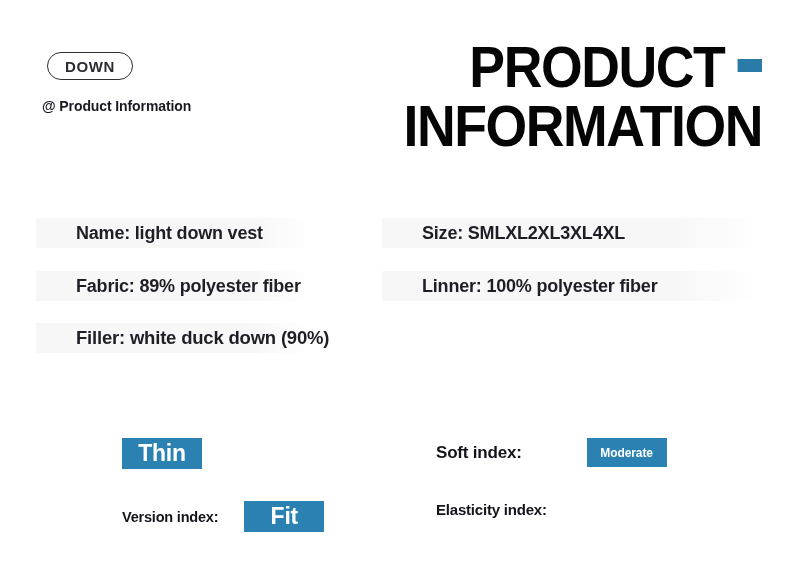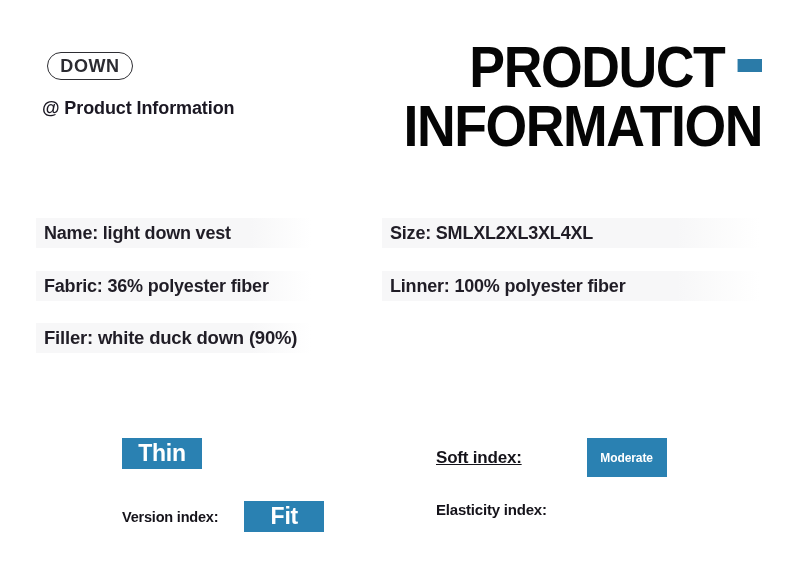--- a/index.html
+++ b/index.html
@@ -26,32 +26,32 @@
     width: 86px;
     height: 28px;
     border: 1.6px solid #2e2e33;
     border-radius: 14px;
     box-sizing: border-box;
     display: flex;
     align-items: center;
     justify-content: center;
   }
   .down-pill-label {
-    font-size: 18px;
+    font-size: 15px;
     font-weight: 600;
     letter-spacing: 0.6px;
     color: #2b2b31;
     font-family: "Liberation Sans", sans-serif;
   }
 
   .subtitle {
     position: absolute;
     left: 42px;
     top: 98px;
-    font-size: 18px;
+    font-size: 14px;
     font-weight: bold;
     color: #1b1823;
     letter-spacing: -0.1px;
     white-space: nowrap;
   }
 
   
   .title-block {
     position: absolute;
     right: 28px;
@@ -97,20 +97,21 @@
     background: linear-gradient(to right, #f7f7f8 0%, #f7f7f8 78%, rgba(247,247,248,0) 100%);
     padding-left: 8px;
     box-sizing: border-box;
   }
   .spec-text {
     font-size: 18px;
     font-weight: bold;
     color: #201d26;
     white-space: nowrap;
     letter-spacing: -0.2px;
+    margin-left: 32px;
   }
   .spec-left  { left: 36px; width: 275px; }
   .spec-right { left: 382px; width: 378px; }
 
   .spec-r1 { top: 218px; }
   .spec-r2 { top: 271px; }
   .spec-r3 { top: 323px; }
 
   .spec-filler .spec-text { font-size: 18.5px; }
 
@@ -137,34 +138,34 @@
   }
   .badge-lg {
     width: 80px;
     height: 31px;
     font-size: 23px;
     font-weight: bold;
     letter-spacing: -0.2px;
   }
   .badge-sm {
     width: 80px;
-    height: 39px;
+    height: 29px;
     font-size: 12px;
     font-weight: bold;
     letter-spacing: -0.1px;
   }
 
   .idx-thick    { left: 122px; top: 438px; }
   .idx-version  { left: 122px; top: 501px; }
   .idx-soft     { left: 436px; top: 438px; }
   .idx-elastic  { left: 436px; top: 501px; }
 
   .idx-thick   .index-label { margin-right: 11px; }
   .idx-version .index-label { margin-right: 26px; }
-  .idx-soft    .index-label { margin-right: 65px; text-decoration: underline; }
+  .idx-soft    .index-label { margin-right: 65px; }
   .idx-elastic .index-label { margin-right: 11px; }
 
   .idx-thick   .index-label,
   .idx-version .index-label { font-size: 14.5px; }
   .idx-soft    .index-label { font-size: 17px; }
   .idx-elastic .index-label { font-size: 15px; text-align: center; }
 </style>
 </head>
 <body>
 
@@ -181,21 +182,21 @@
       <span>PRODUCT</span>
       <span class="title-dash"></span>
     </div>
     <div class="title-line title-line-2">INFORMATION</div>
   </div>
 
   <div class="spec spec-left spec-r1">
     <span class="spec-text">Name: light down vest</span>
   </div>
   <div class="spec spec-left spec-r2">
-    <span class="spec-text">Fabric: 36% polyester fiber</span>
+    <span class="spec-text">Fabric: 89% polyester fiber</span>
   </div>
   <div class="spec spec-left spec-r3 spec-filler">
     <span class="spec-text">Filler: white duck down (90%)</span>
   </div>
 
   <div class="spec spec-right spec-r1">
     <span class="spec-text">Size: SMLXL2XL3XL4XL</span>
   </div>
   <div class="spec spec-right spec-r2">
     <span class="spec-text">Linner: 100% polyester fiber</span>

